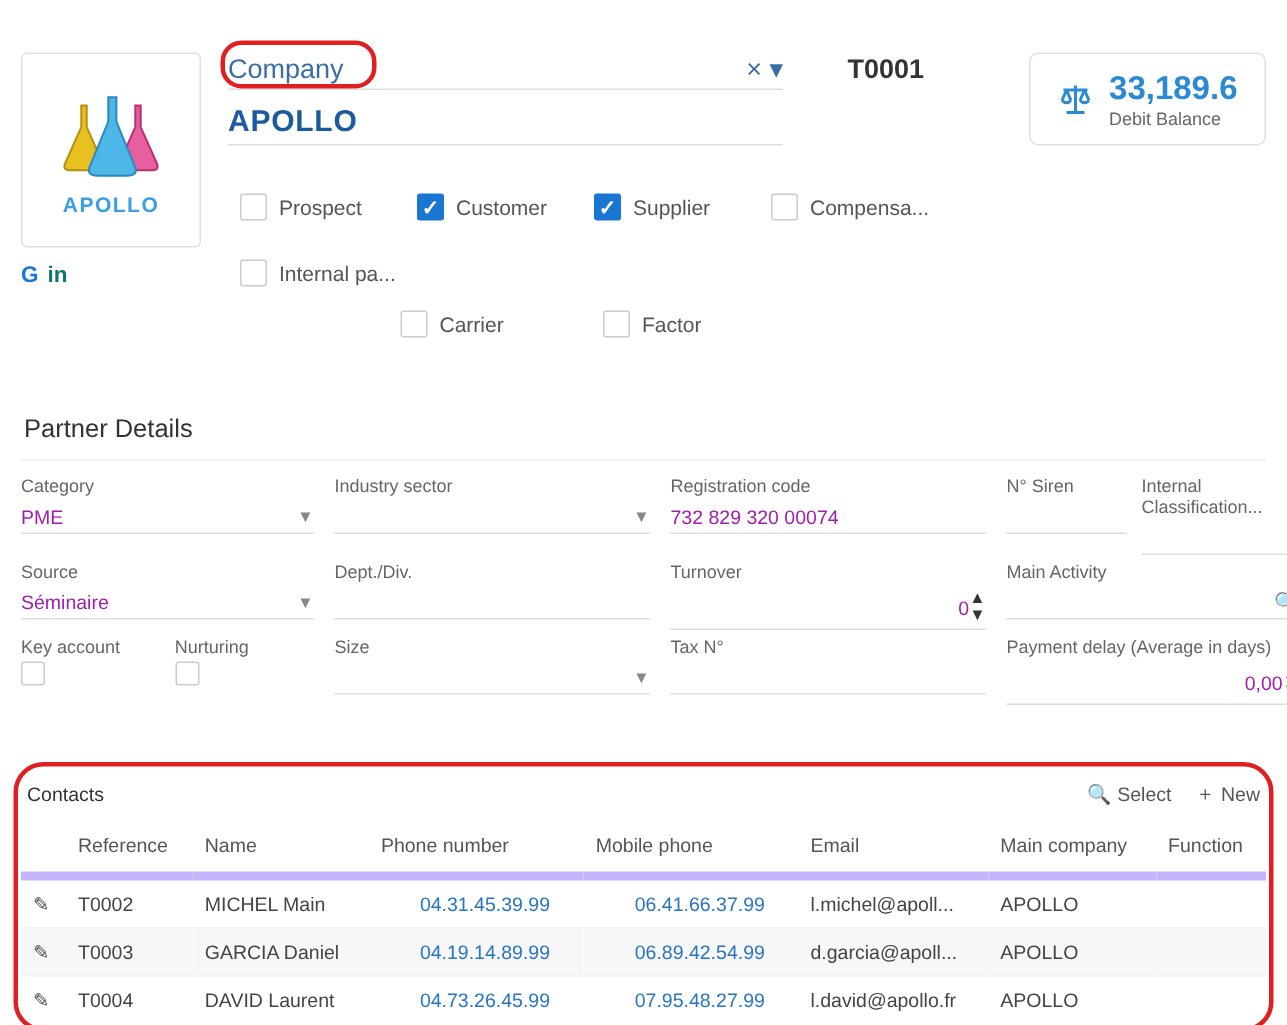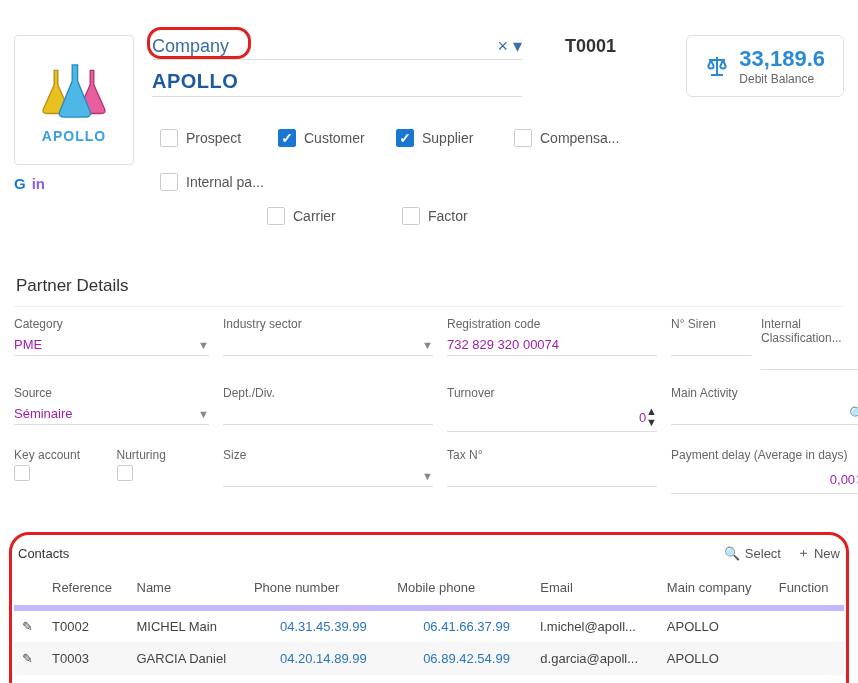--- a/index.html
+++ b/index.html
@@ -74,21 +74,21 @@
     <div class="logo-box">
       <svg class="logo-svg" viewBox="0 0 100 70">
         <path d="M28 12 L28 28 L16 55 Q14 60 20 60 L40 60 Q46 60 44 55 L32 28 L32 12 Z" fill="#e8c020" stroke="#b89010" stroke-width="1.5"></path>
         <path d="M68 12 L68 28 L56 55 Q54 60 60 60 L80 60 Q86 60 84 55 L72 28 L72 12 Z" fill="#e85fa0" stroke="#b83070" stroke-width="1.5"></path>
         <path d="M48 6 L48 24 L34 58 Q32 64 40 64 L62 64 Q70 64 68 58 L54 24 L54 6 Z" fill="#4db8e8" stroke="#2a8ac0" stroke-width="1.5"></path>
       </svg>
       <div class="logo-text">APOLLO</div>
     </div>
     <div class="social-row">
       <span style="color:#1976d2;font-weight:700">G</span>
-      <span style="color:#8b5cf6;font-weight:700">in</span>
+      <span style="color:#0f766e;font-weight:700">in</span>
     </div>
   </div>
 
   <div class="main-col">
     <div class="company-line">
       <div class="company-field">
         <div class="company-circle"></div>
         <span>Company</span>
         <span class="company-clear">×&nbsp;▾</span>
       </div>
@@ -141,21 +141,21 @@
     <div>
       <div class="balance-num">33,189.6</div>
       <div class="balance-lbl">Debit Balance</div>
     </div>
   </div>
 </div>
 
 <div class="section-title">Partner Details</div>
 <hr>
 
-<div style="display:grid;grid-template-columns:195px 210px 210px 195px;gap:16px 14px;">
+<div style="display:grid;grid-template-columns:195px 210px 210px 195px;gap:4px 14px;">
   <div class="detail-item">
         <span class="detail-label">Category</span>
     <div class="input-wrap">
           <input value="PME" style="">
           <span class="caret">▼</span>
         </div>
       </div>
   <div class="detail-item">
         <span class="detail-label">Industry sector</span>
     <div class="input-wrap">
@@ -280,21 +280,21 @@
             <td><a>04.31.45.39.99</a></td>
             <td><a>06.41.66.37.99</a></td>
             <td>l.michel@apoll...</td>
             <td>APOLLO</td>
             <td></td>
           </tr>
           <tr class="row-alt">
             <td><span class="edit-icon">✎</span></td>
             <td>T0003</td>
             <td>GARCIA Daniel</td>
-            <td><a>04.20.14.89.99</a></td>
+            <td><a>04.19.14.89.99</a></td>
             <td><a>06.89.42.54.99</a></td>
             <td>d.garcia@apoll...</td>
             <td>APOLLO</td>
             <td></td>
           </tr>
           <tr>
             <td><span class="edit-icon">✎</span></td>
             <td>T0004</td>
             <td>DAVID Laurent</td>
             <td><a>04.73.26.45.99</a></td>

